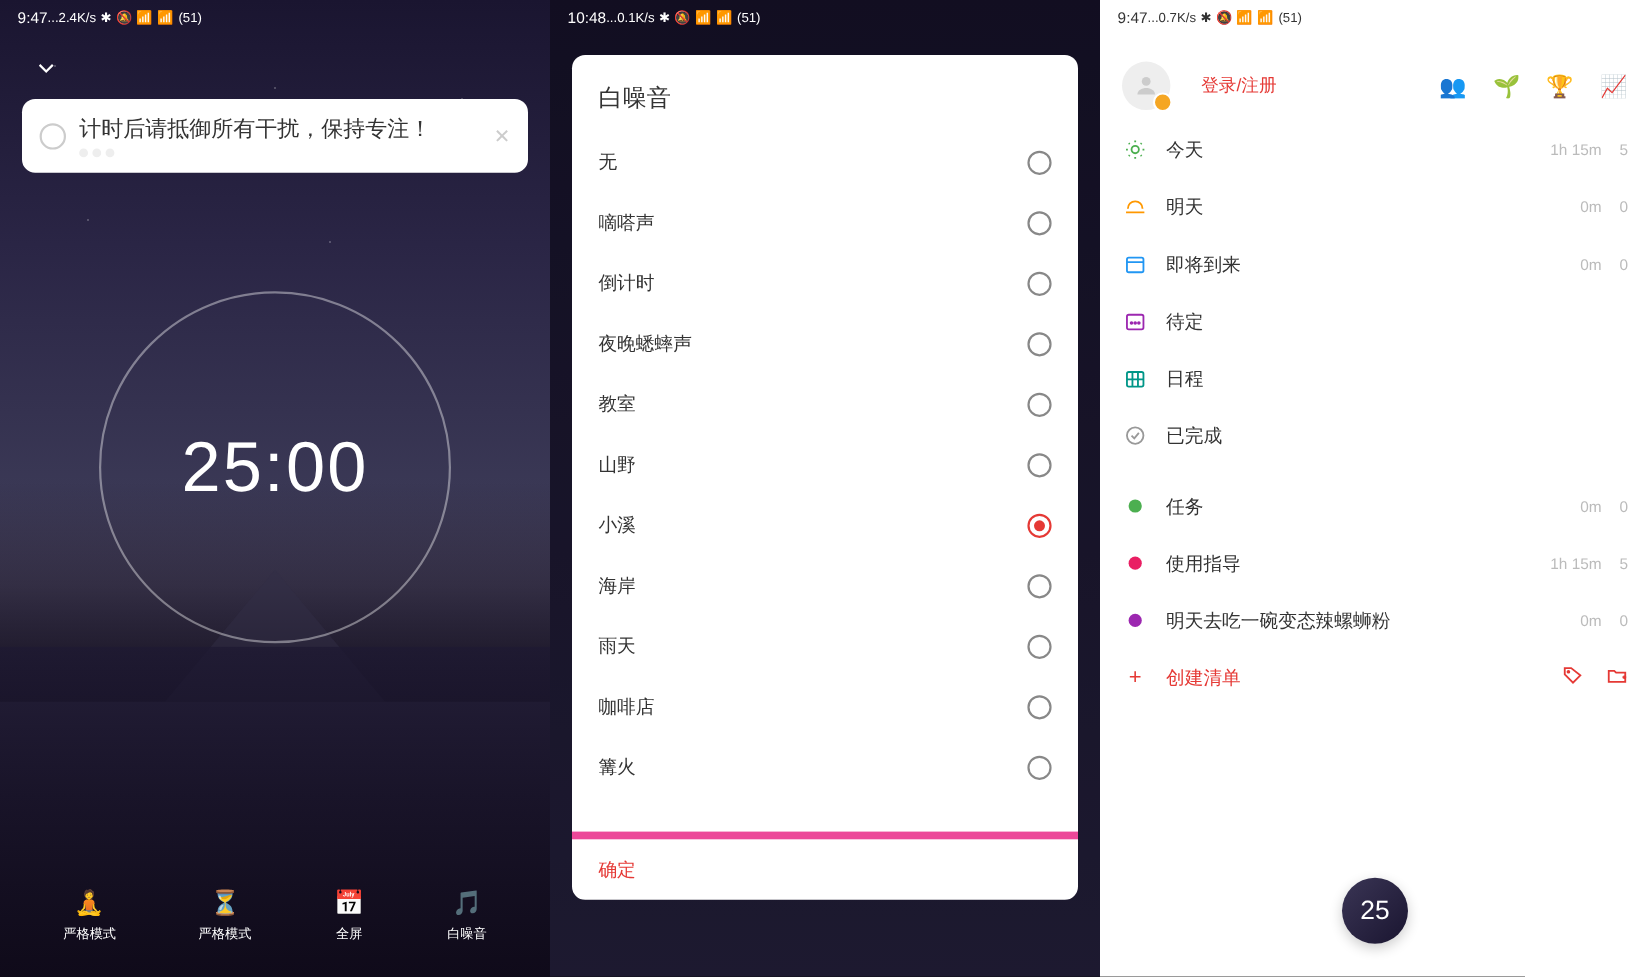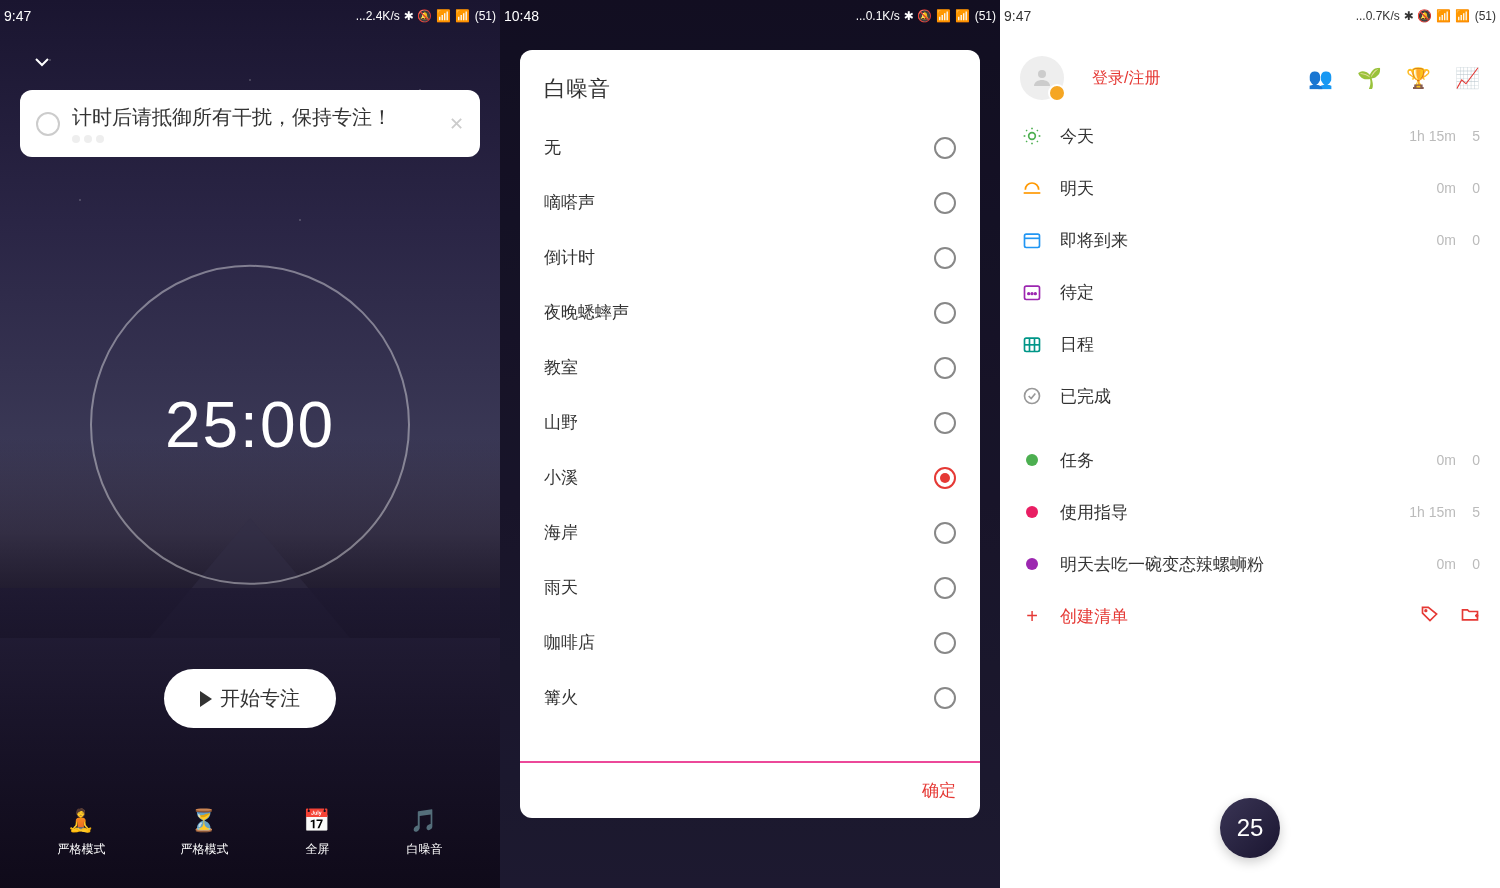--- a/index.html
+++ b/index.html
@@ -1,20 +1,20 @@
 <!DOCTYPE html>
 <html><head>
 <meta charset="utf-8">
 <style>
 * { margin: 0; padding: 0; box-sizing: border-box; font-family: -apple-system, "PingFang SC", "Microsoft YaHei", sans-serif; }
 body { width: 1500px; height: 888px; display: flex; background: #000; overflow: hidden; }
 .screen { width: 500px; height: 888px; position: relative; overflow: hidden; }
 
 
-.status-bar { position: absolute; top: 0; left: 0; right: 0; height: 32px; display: flex; justify-content: space-between; align-items: center; padding: 0 4px; font-size: 14px; z-index: 100; }
+.status-bar { position: absolute; top: 0; left: 0; right: 0; height: 32px; display: flex; justify-content: flex-start; align-items: center; padding: 0 16px; font-size: 14px; z-index: 100; }
 .status-time { font-weight: 500; }
 .status-icons { display: flex; align-items: center; gap: 4px; font-size: 12px; }
 .screen1 .status-bar, .screen2 .status-bar { color: #fff; }
 .screen3 .status-bar { color: #333; }
 
 
 .screen1 { background: linear-gradient(to bottom, #1a1530 0%, #2a2545 25%, #3a3855 50%, #4a4560 60%, #2a2540 80%, #151025 100%); }
 .stars { position: absolute; inset: 0; background-image: radial-gradient(1px 1px at 50px 60px, #fff, transparent), radial-gradient(1px 1px at 150px 120px, #fff, transparent), radial-gradient(1px 1px at 250px 80px, #fff, transparent), radial-gradient(1px 1px at 350px 150px, #fff, transparent), radial-gradient(1px 1px at 420px 90px, #fff, transparent), radial-gradient(1px 1px at 80px 200px, #fff, transparent), radial-gradient(1px 1px at 300px 220px, #fff, transparent); opacity: 0.6; }
 .mountain { position: absolute; bottom: 250px; left: 0; right: 0; height: 200px; background: linear-gradient(to top, rgba(20,15,30,0.9), transparent); }
 .mountain::before { content: ""; position: absolute; bottom: 0; left: 50%; transform: translateX(-50%); width: 0; height: 0; border-left: 100px solid transparent; border-right: 100px solid transparent; border-bottom: 120px solid rgba(50,45,70,0.5); }
@@ -44,21 +44,21 @@
 
 .screen2 { background: linear-gradient(to bottom, #1a1530, #2a2545); }
 .modal-backdrop { position: absolute; inset: 0; background: rgba(0,0,0,0.3); }
 .modal { position: absolute; top: 50px; left: 20px; right: 20px; bottom: 70px; background: #fff; border-radius: 12px; display: flex; flex-direction: column; overflow: hidden; }
 .modal-title { padding: 24px 24px 16px; font-size: 22px; font-weight: 500; color: #333; }
 .modal-list { flex: 1; overflow-y: auto; padding: 0 8px; }
 .modal-item { display: flex; justify-content: space-between; align-items: center; padding: 16px 16px; font-size: 17px; color: #333; }
 .radio { width: 22px; height: 22px; border: 2px solid #888; border-radius: 50%; display: flex; align-items: center; justify-content: center; }
 .radio.selected { border-color: #e53935; }
 .radio.selected::after { content: ""; width: 10px; height: 10px; background: #e53935; border-radius: 50%; }
-.modal-footer { border-top: 2px solid #ec4899; padding: 16px 24px; text-align: right; }
+.modal-footer { border-top: 7px solid #ec4899; padding: 16px 24px; text-align: left; }
 .confirm-btn { color: #e53935; font-size: 17px; }
 
 
 .screen3 { background: #fff; }
 .profile-row { position: absolute; top: 44px; left: 0; right: 0; padding: 12px 20px; display: flex; align-items: center; gap: 28px; }
 .avatar { width: 44px; height: 44px; background: #eee; border-radius: 50%; position: relative; display: flex; align-items: center; justify-content: center; }
 .avatar::after { content: ""; position: absolute; bottom: -2px; right: -2px; width: 14px; height: 14px; background: #f5a623; border-radius: 50%; border: 2px solid #fff; }
 .avatar svg { width: 24px; height: 24px; fill: #ccc; }
 .login-text { color: #e53935; font-size: 16px; }
 .profile-icons { margin-left: auto; display: flex; gap: 24px; color: #bbb; }
@@ -118,24 +118,20 @@
           <span></span>
         </div>
     </div>
     <div class="task-close">✕</div>
   </div>
 
   <div class="timer-circle">
     <div class="timer-display">25:00</div>
   </div>
 
-  <div class="start-btn">
-    <div class="play-icon"></div>
-    <span>开始专注</span>
-  </div>
 
   <div class="bottom-modes">
     <div class="mode-item">
       <div class="mode-icon">🧘</div>
       <div class="mode-label">严格模式</div>
     </div>
     <div class="mode-item">
       <div class="mode-icon">⏳</div>
       <div class="mode-label">严格模式</div>
     </div>

